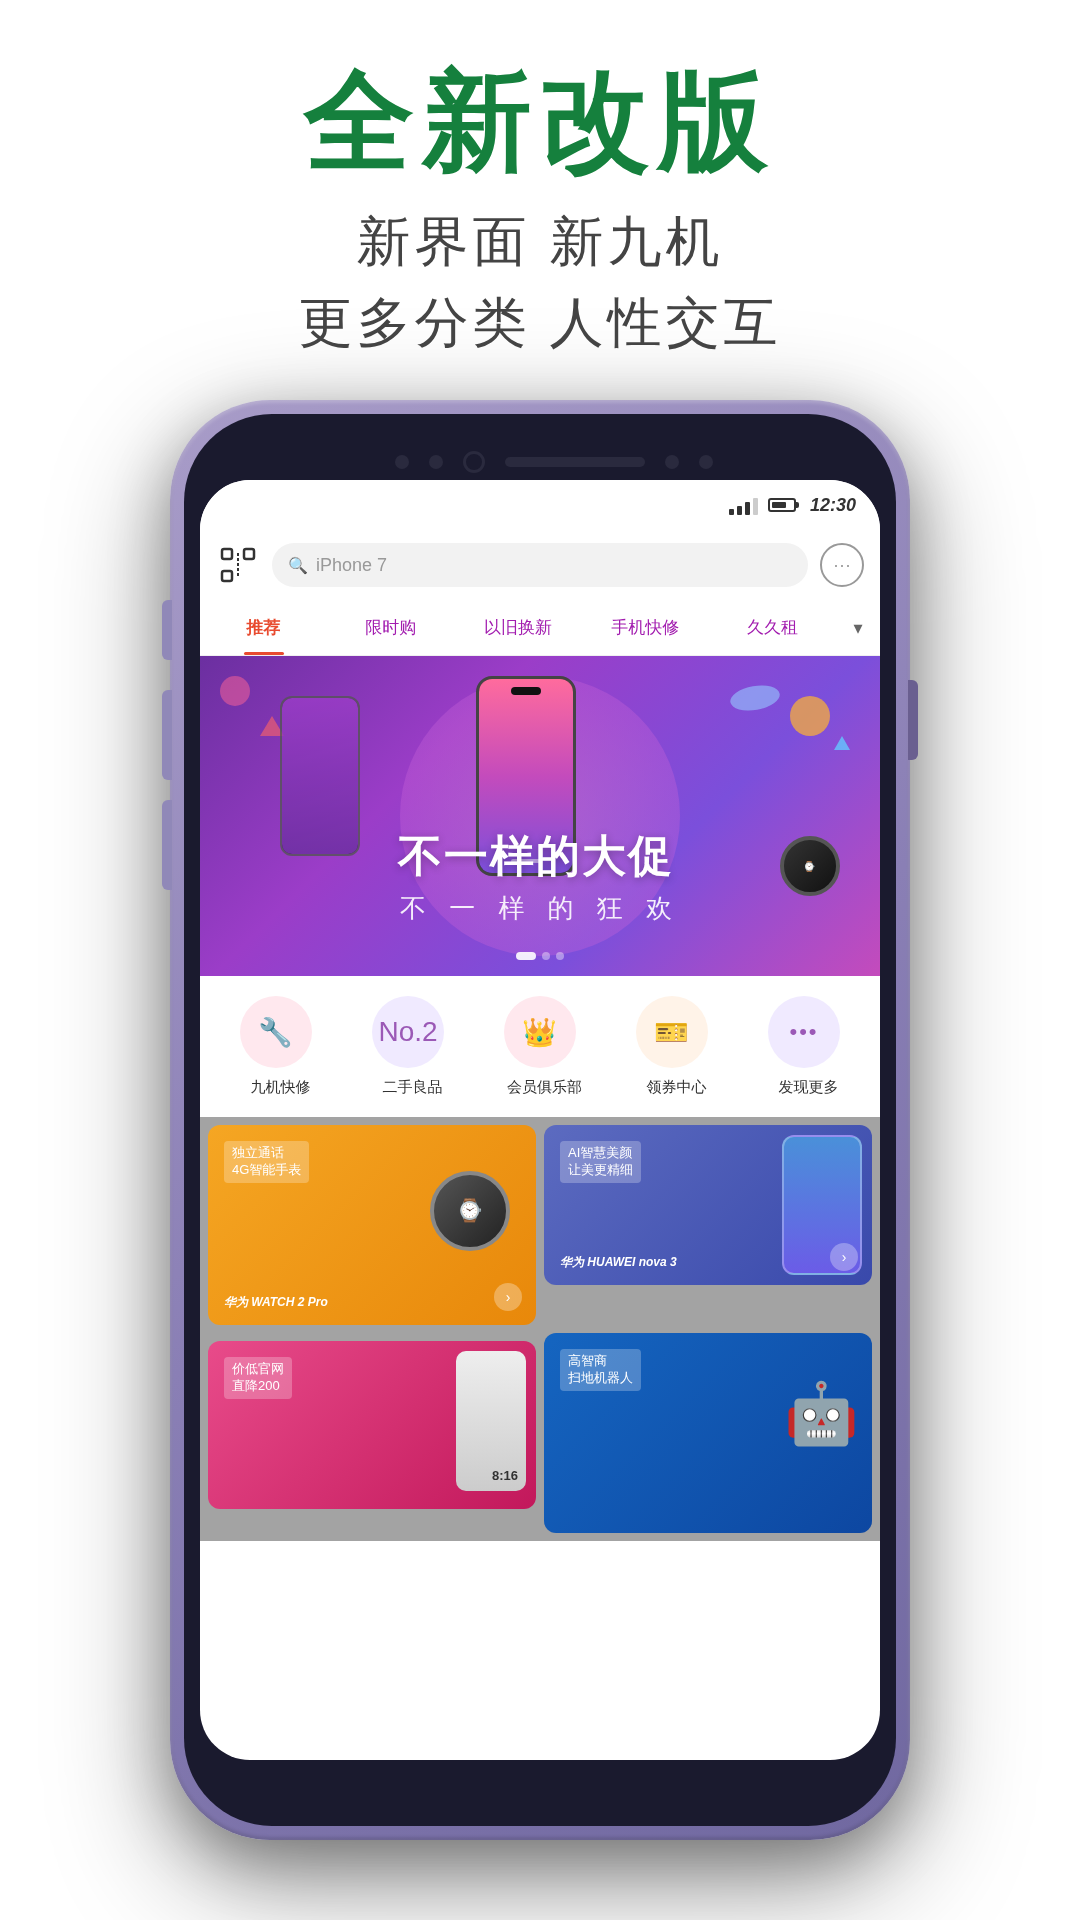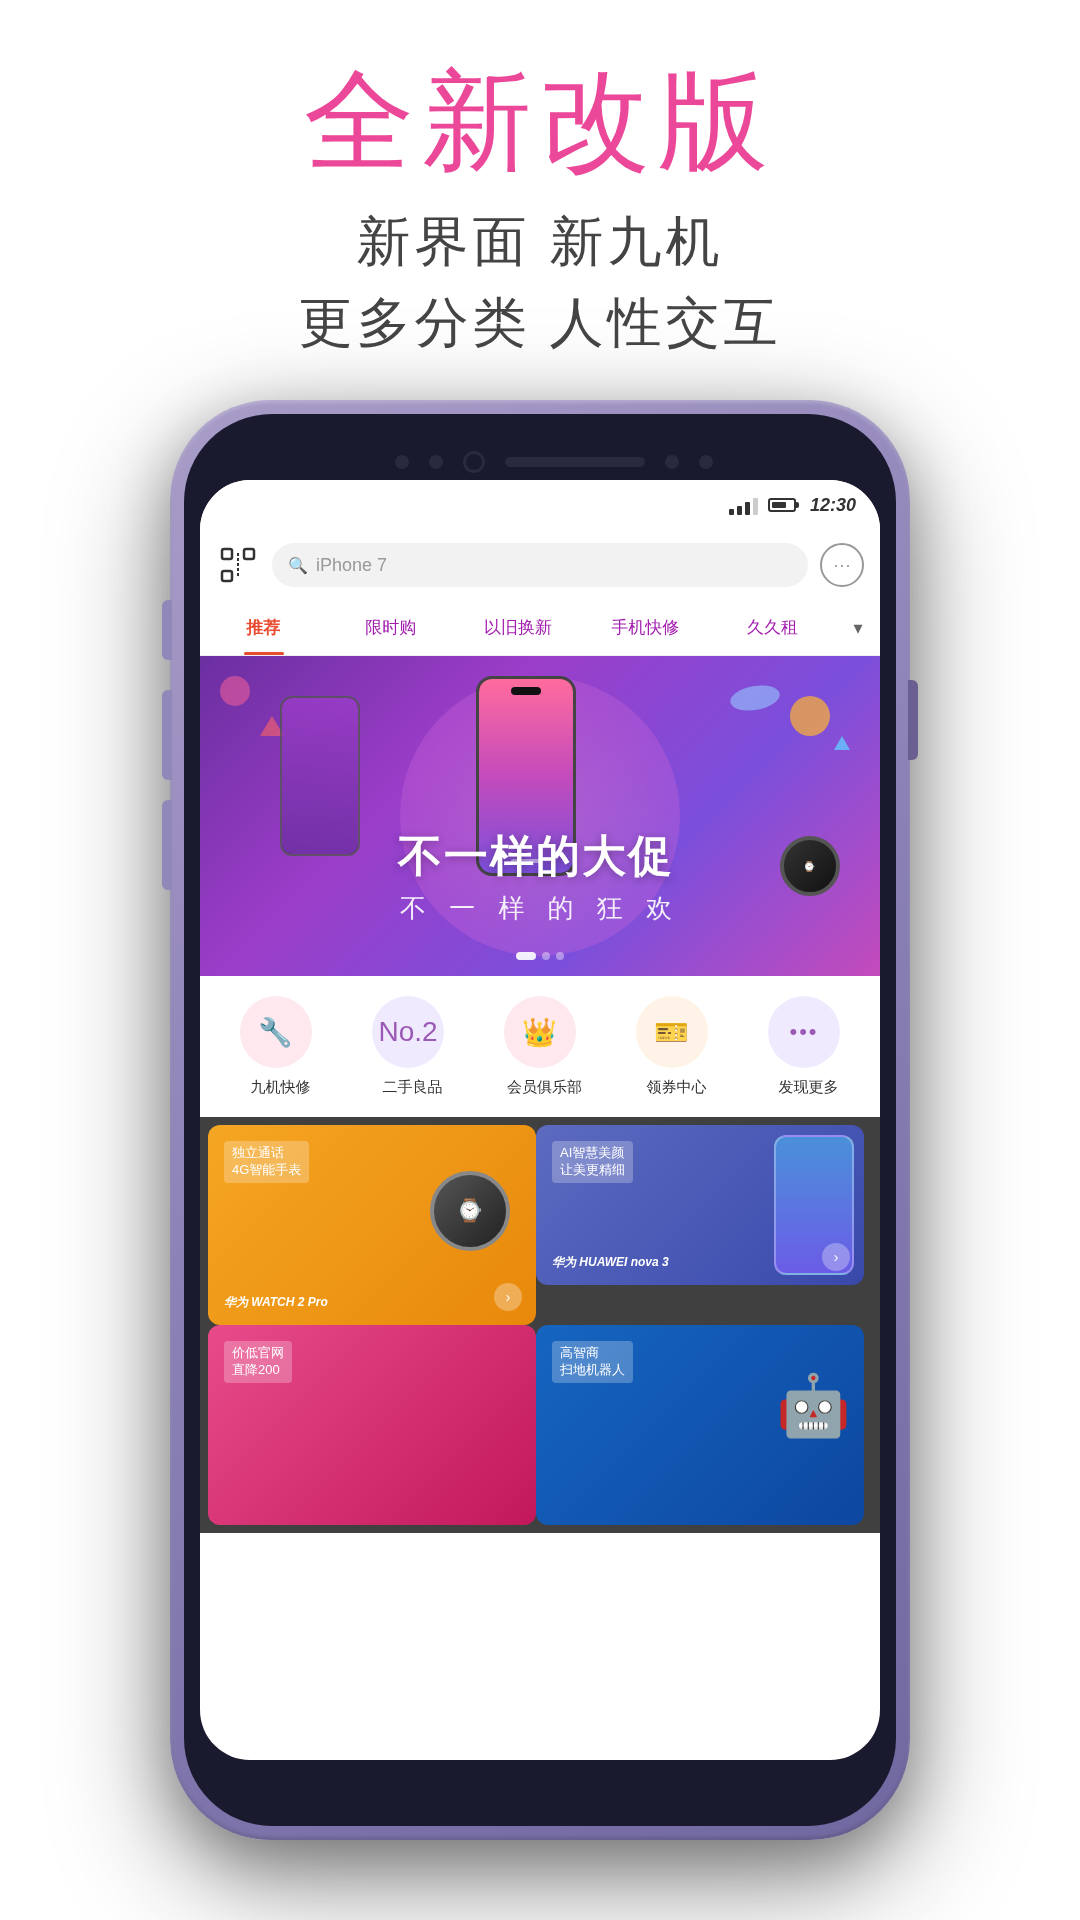--- a/index.html
+++ b/index.html
@@ -17,22 +17,22 @@
     .promo-text-area {
       position: absolute;
       top: 60px;
       left: 0;
       width: 1080px;
       text-align: center;
       z-index: 10;
     }
     .promo-title {
       font-size: 110px;
-      font-weight: 400;
-      color: #ec4899;
+      font-weight: 700;
+      color: #15803d;
       letter-spacing: 8px;
       line-height: 1.1;
     }
     .promo-subtitle {
       font-size: 54px;
       font-weight: 400;
       color: #444444;
       margin-top: 20px;
       line-height: 1.5;
       letter-spacing: 4px;
@@ -405,40 +405,42 @@
       font-size: 15px;
       color: #333;
       text-align: center;
       margin-left: 9px;
     }
 
     
     .product-grid {
       display: flex;
       flex-wrap: wrap;
+      gap: 8px;
       padding: 8px 8px;
-      background: #404040;
+      background: #a3a3a3;
     }
     .product-card {
       width: calc(50% - 4px);
       border-radius: 12px;
       overflow: hidden;
       position: relative;
     }
     .product-card-1 {
       background: linear-gradient(135deg, #f5a623, #e8880a);
       height: 200px;
     }
     .product-card-2 {
       background: linear-gradient(135deg, #5c6bc0, #3949ab);
       height: 160px;
     }
     .product-card-3 {
       background: linear-gradient(135deg, #e84b8a, #c2185b);
-      height: 200px;
+      height: 168px;
+      margin-top: 8px;
     }
     .product-card-4 {
       background: linear-gradient(135deg, #1565c0, #0d47a1);
       height: 200px;
     }
     .product-card-tag {
       position: absolute;
       top: 16px;
       left: 16px;
       background: rgba(255,255,255,0.25);
@@ -707,20 +709,23 @@
         <div class="huawei-phone"></div>
         <div class="product-card-name">华为 HUAWEI nova 3</div>
         <div class="product-card-arrow">›</div>
       </div>
 
       <div class="product-card product-card-3">
         <div class="product-card-tag">
           <div>价低官网</div>
           <div>直降200</div>
         </div>
+        <div class="xiaomi-phone">
+          <div style="position:absolute;bottom:8px;right:8px;font-size:13px;color:#333;font-weight:bold;">8:16</div>
+        </div>
       </div>
 
       <div class="product-card product-card-4">
         <div class="product-card-tag">
           <div>高智商</div>
           <div>扫地机器人</div>
         </div>
         <div class="robot-img">
           <span>🤖</span>
         </div>

